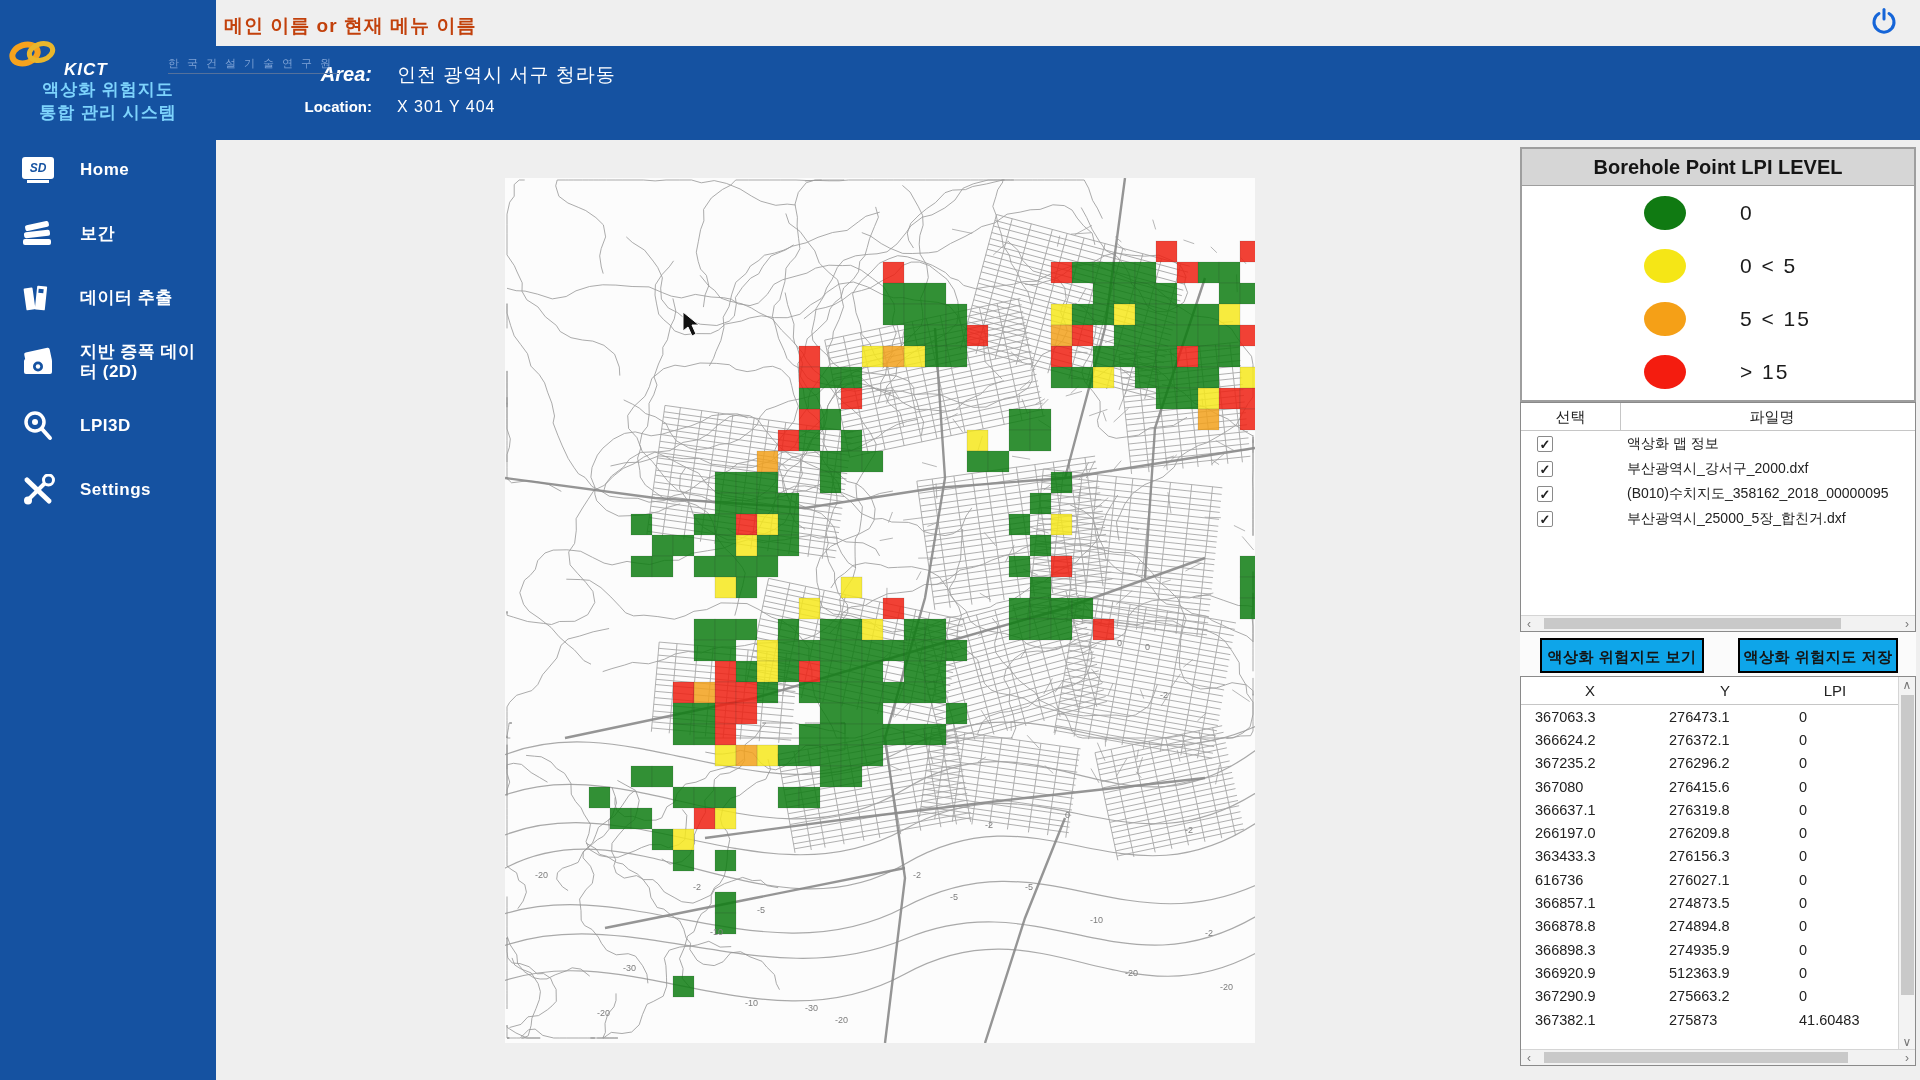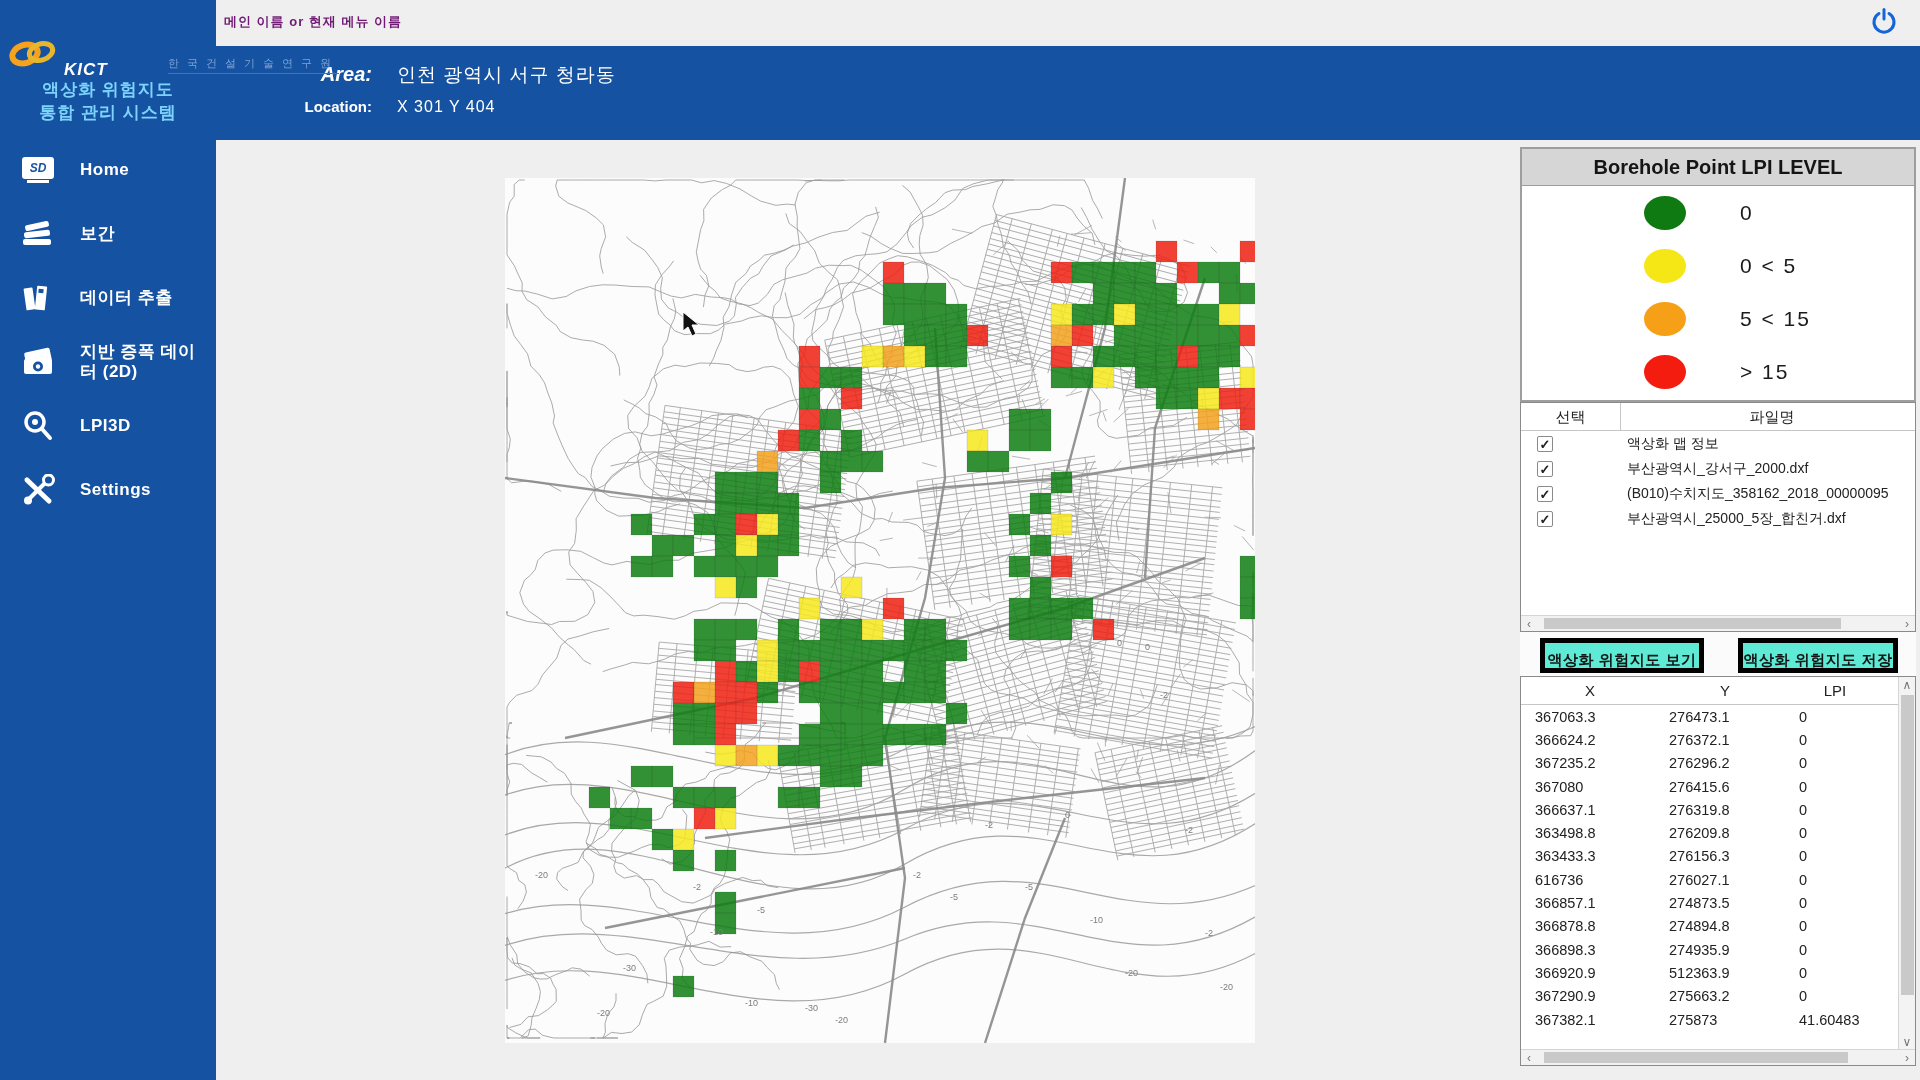--- a/index.html
+++ b/index.html
@@ -24,22 +24,22 @@
     padding-left:16px; cursor:pointer; color:#fff; }
   .menu-item.active::before { content:""; position:absolute; left:0; top:5px;
     width:7px; height:54px; background:#fff; }
   .menu-icon { width:36px; height:36px; flex:0 0 36px; display:flex;
     align-items:center; justify-content:center; margin-left:4px; }
   .menu-label { margin-left:24px; font-weight:bold; font-size:17px;
     line-height:20px; width:118px; letter-spacing:.5px; }
 
   
   #topbar { left:216px; top:0; width:1704px; height:46px; background:#EFEFEF; }
-  #topbar-title { position:absolute; left:8px; top:13px; color:#701a75;
-    font-weight:bold; font-size:13px; letter-spacing:1px; }
+  #topbar-title { position:absolute; left:8px; top:13px; color:#c2410c;
+    font-weight:bold; font-size:19px; letter-spacing:1px; }
   #power-btn { position:absolute; right:22px; top:8px; width:28px; height:28px; cursor:pointer; }
 
   
   #appheader { left:216px; top:46px; width:1704px; height:94px; background:#1552A1; color:#fff; }
   .hdr-row { position:absolute; left:0; display:flex; align-items:baseline; }
   .hdr-label { width:156px; text-align:right; font-weight:bold; }
   .hdr-value { margin-left:25px; font-weight:normal; letter-spacing:1px; }
   #row-area { top:16px; font-size:19px; }
   #row-area .hdr-label { font-size:20px;font-style:italic; }
   #row-loc { top:52px; font-size:16px; }
@@ -71,22 +71,22 @@
   .file-name { margin-left:74px; font-size:14px; color:#222; white-space:nowrap; }
   #file-hscroll { position:absolute; left:0; bottom:0; width:100%; height:16px;
     background:#F2F2F2; border-top:1px solid #D5D5D5; display:flex; align-items:center; }
 
   .scroll-arrow { width:16px; text-align:center; font-size:12px; color:#777;
     line-height:16px; cursor:pointer; user-select:none; }
   .scroll-track { flex:1; position:relative; height:100%; }
   .scroll-thumb { position:absolute; background:#C9C9C9; cursor:pointer; }
 
   #btn-strip { left:1520px; top:632px; width:396px; height:44px; background:#FBFBFB; }
-  .action-btn { position:absolute; top:6px; height:35px; background:#5eead4;
-    border:5px solid #000000; font-size:15px; font-weight:bold; color:#141414;
+  .action-btn { position:absolute; top:6px; height:35px; background:#0ea5e9;
+    border:2px solid #000000; font-size:15px; font-weight:bold; color:#141414;
     text-align:center; line-height:33px; cursor:pointer; letter-spacing:.5px;
     font-family:"Liberation Sans",sans-serif; }
   #btn-view { left:20px; width:164px; }
   #btn-save { left:218px; width:160px; }
 
   #data-box { left:1520px; top:676px; width:396px; height:390px; border:1px solid #8A8A8A; }
   #data-header { display:flex; height:28px; border-bottom:1px solid #C6C6C6;
     font-size:15px; color:#222; }
   #data-header div { line-height:28px; text-align:center; }
   #data-header .cx { width:138px; } #data-header .cy { width:132px; }
@@ -1171,21 +1171,21 @@
         <div class="cx">367080</div>
         <div class="cy">276415.6</div>
         <div class="clpi">0</div>
       </div>
       <div class="data-row">
         <div class="cx">366637.1</div>
         <div class="cy">276319.8</div>
         <div class="clpi">0</div>
       </div>
       <div class="data-row">
-        <div class="cx">363498.8</div>
+        <div class="cx">266197.0</div>
         <div class="cy">276209.8</div>
         <div class="clpi">0</div>
       </div>
       <div class="data-row">
         <div class="cx">363433.3</div>
         <div class="cy">276156.3</div>
         <div class="clpi">0</div>
       </div>
       <div class="data-row">
         <div class="cx">616736</div>

